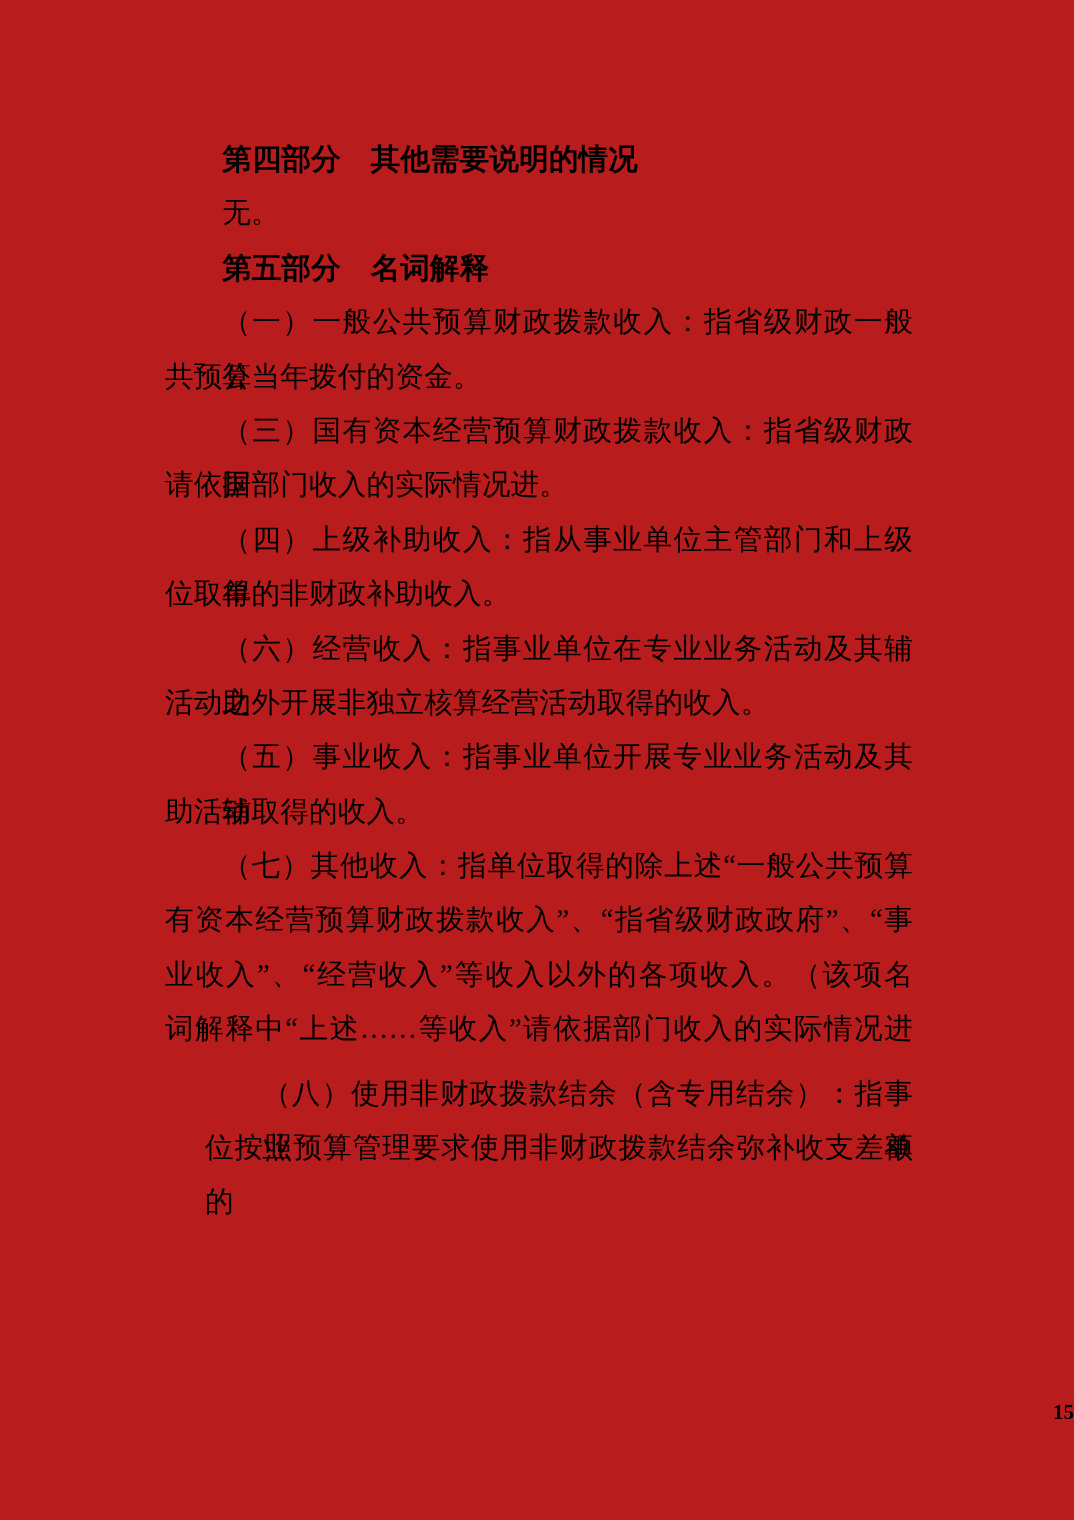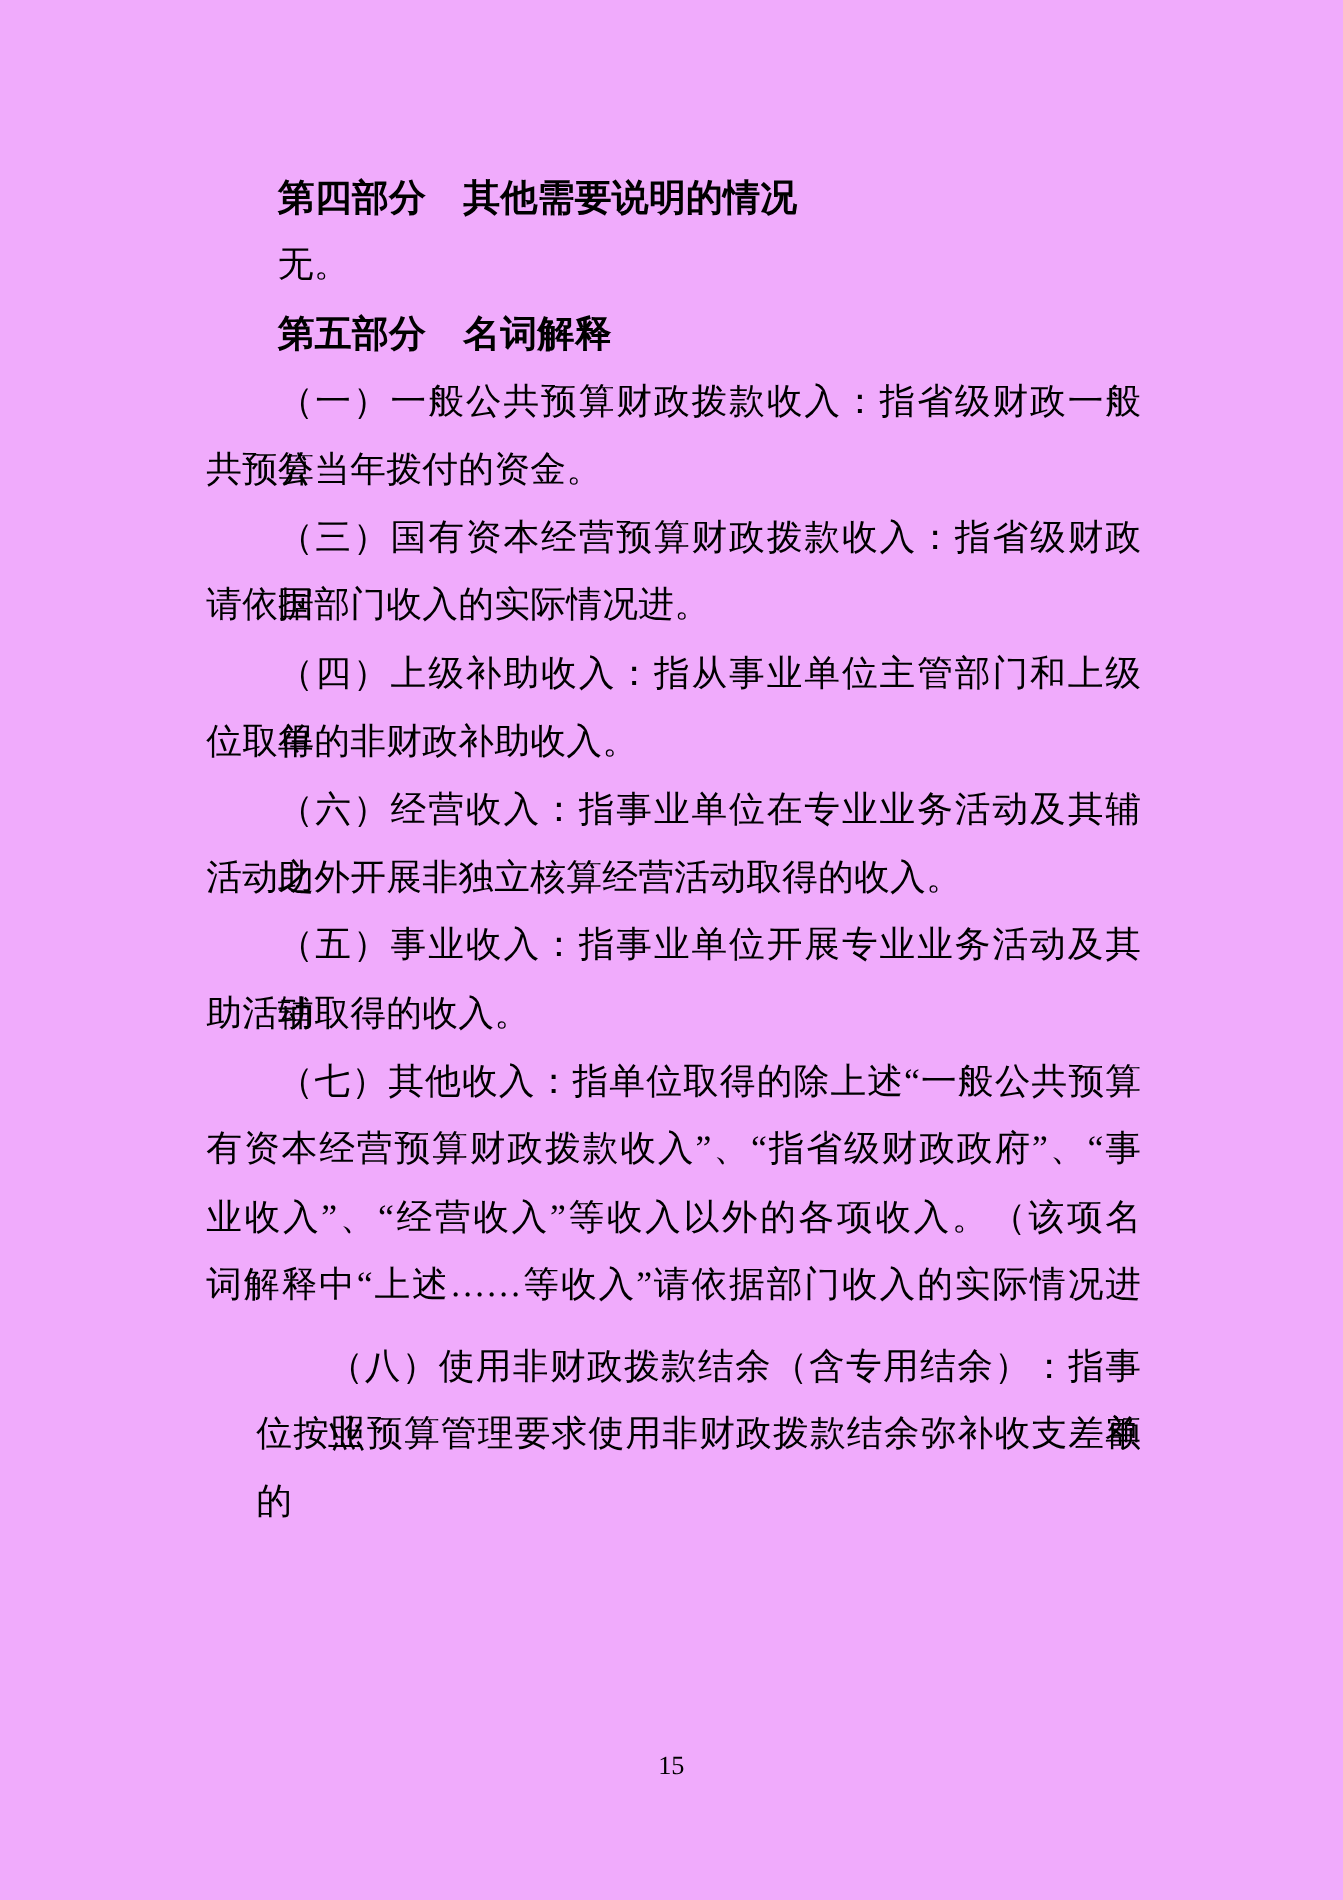--- a/index.html
+++ b/index.html
@@ -4,21 +4,21 @@
 <style>
   html, body {
     margin: 0;
     padding: 0;
     background: #ffffff;
   }
   .page {
     position: relative;
     width: 1074px;
     height: 1520px;
-    background: #f0abfc;
+    background: #b91c1c;
     overflow: hidden;
   }
   .content {
     position: absolute;
     left: 165px;
     top: 132px;
     width: 748px;
   }
   .para { margin: 0; padding: 0; }
   .para.gap { margin-top: 10px; margin-left: 40px; }
@@ -40,24 +40,25 @@
   .line.heading {
     font-family: "Liberation Sans", "DejaVu Sans", sans-serif;
     font-weight: 700;
     font-size: 29.5px;
   }
   .page-number {
     position: absolute;
     left: 0;
     top: 1400px;
     width: 100%;
-    text-align: center;
+    text-align: right;
     font-family: "Liberation Serif", "DejaVu Serif", serif;
     font-size: 21px;
     color: #000000;
+    font-weight: bold;
   }
 </style>
 </head>
 <body>
 
 <div class="page">
   <div class="content">
       <div class="para">
         <div class="line heading indent">第四部分　其他需要说明的情况</div>
       </div>

